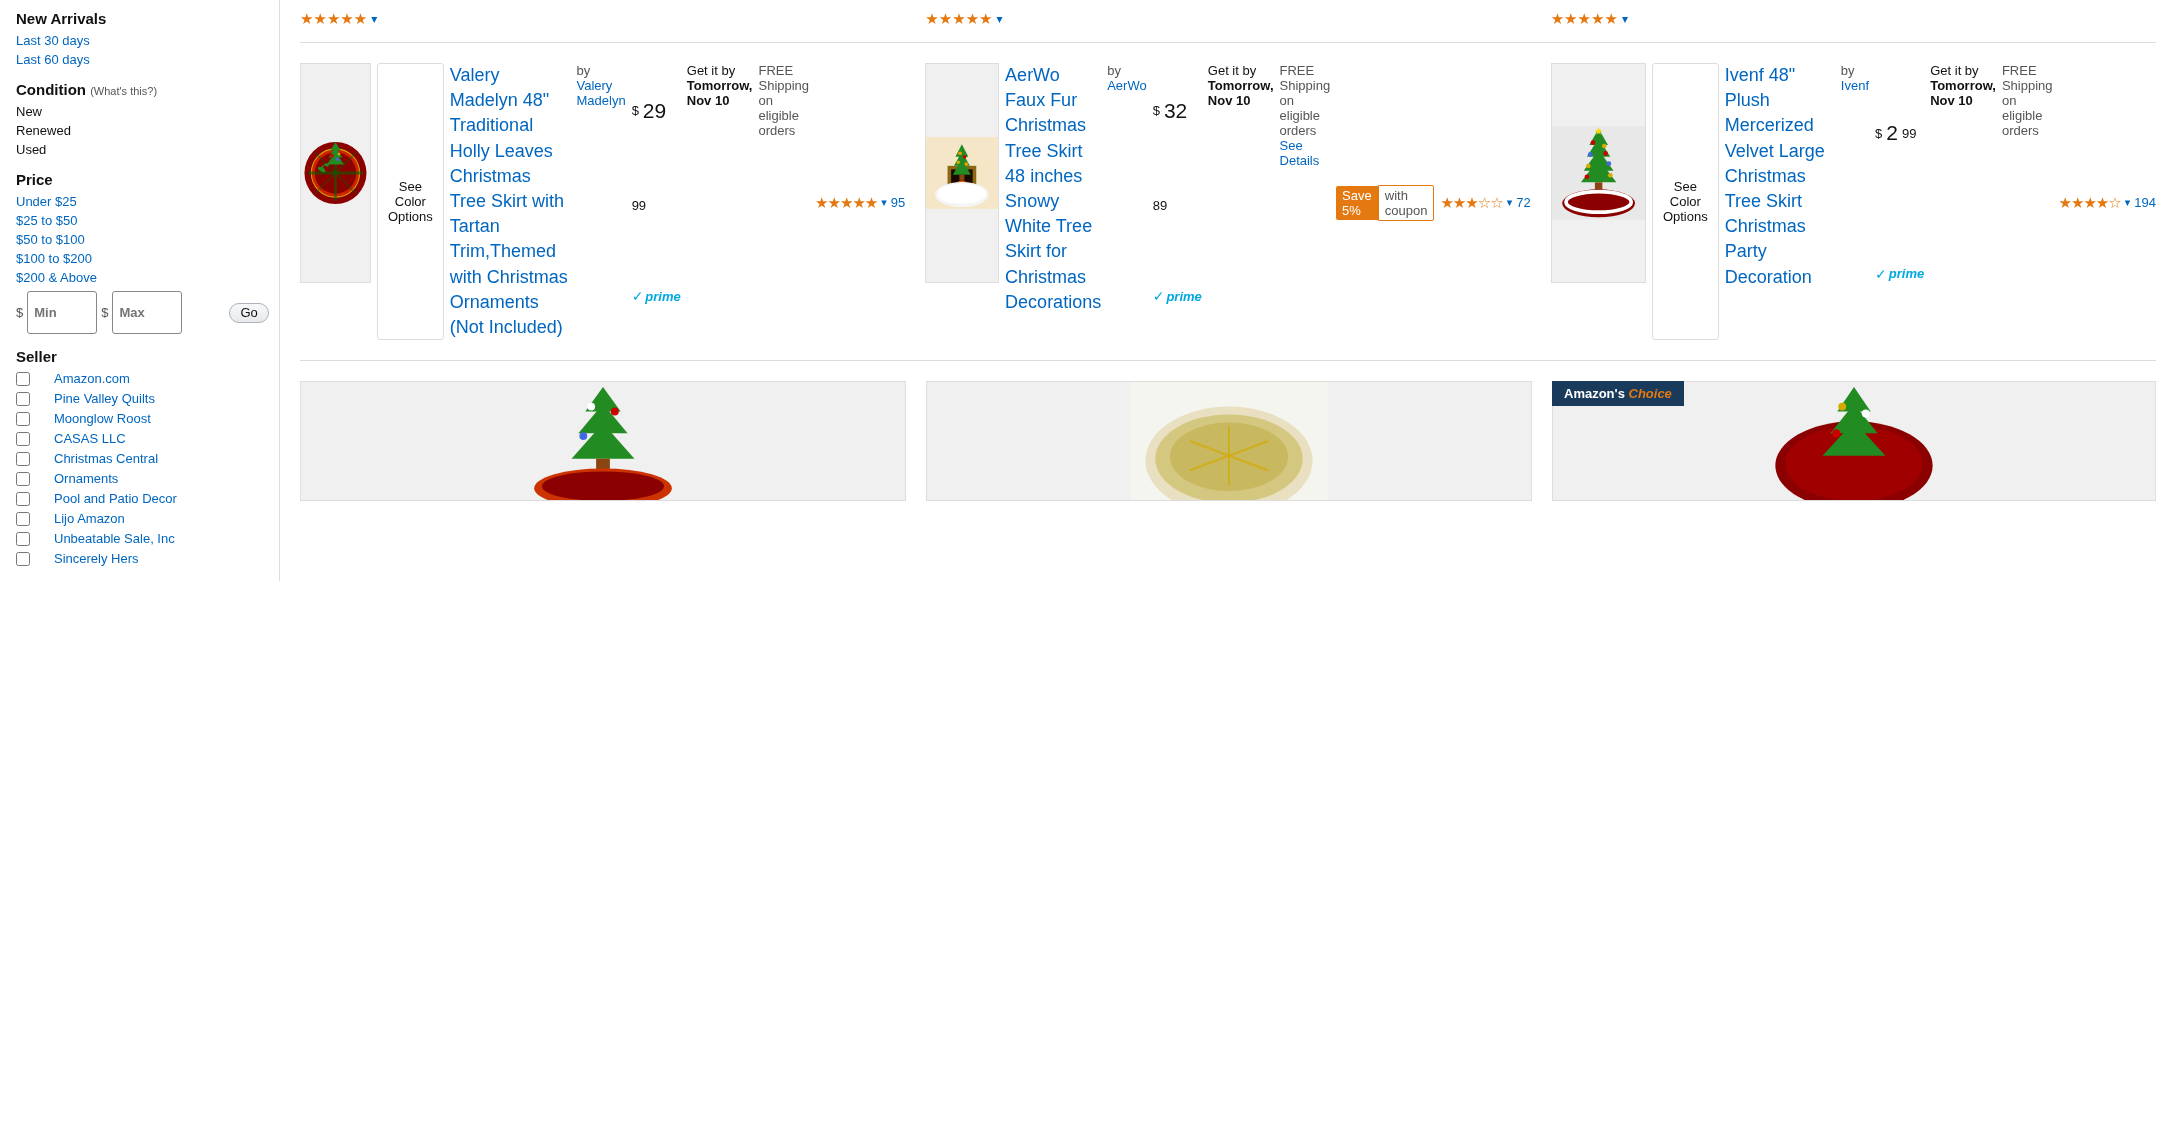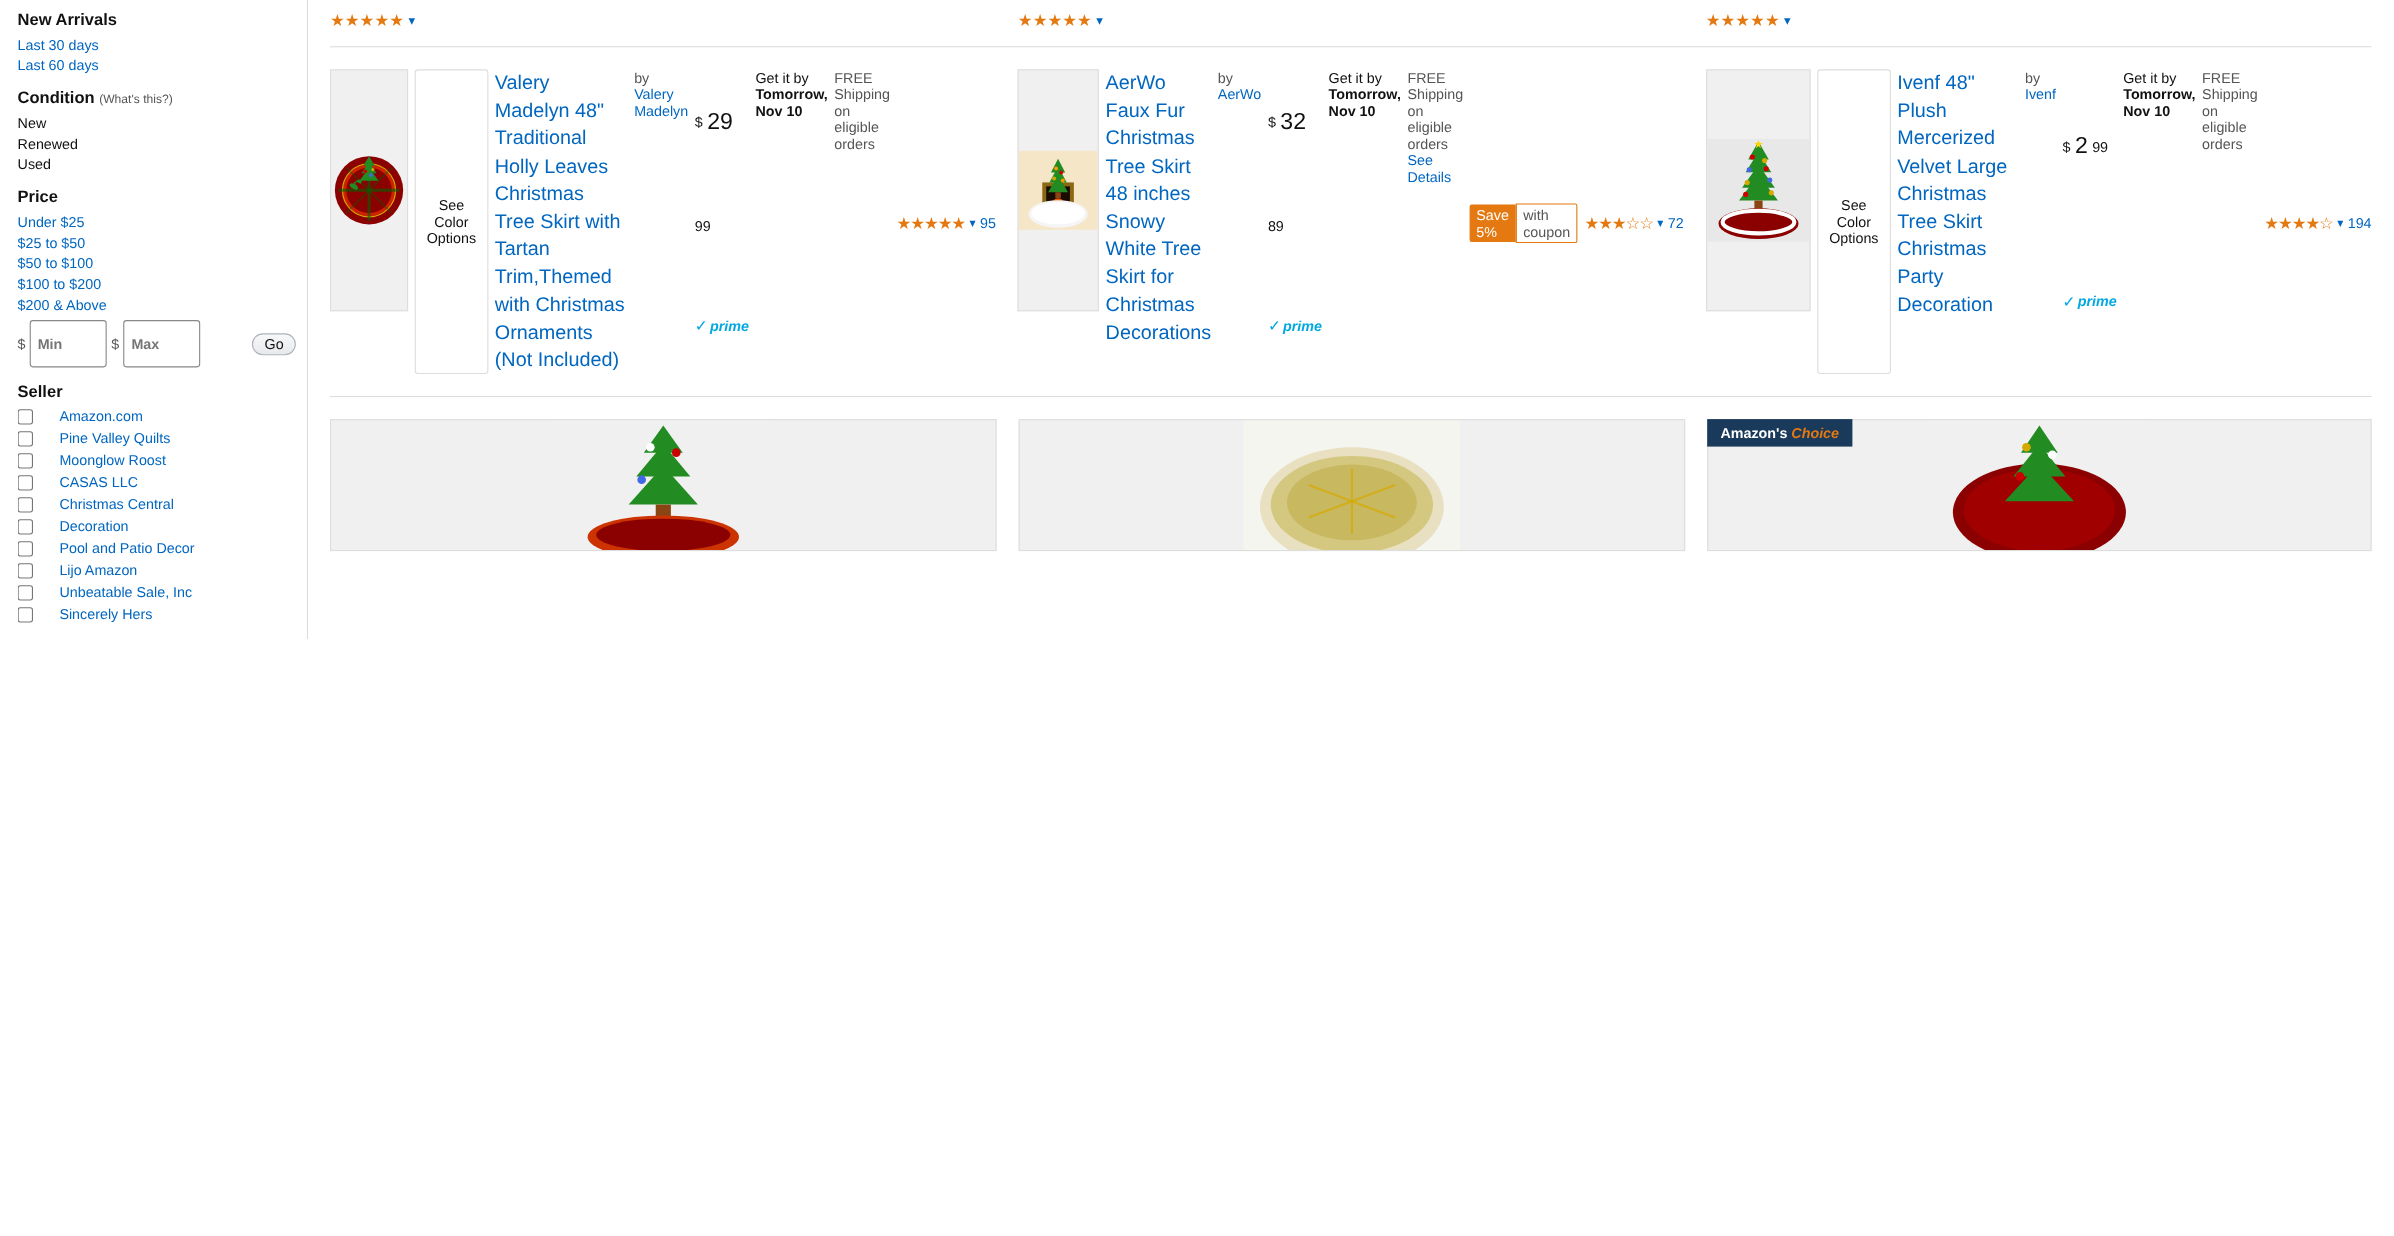--- a/index.html
+++ b/index.html
@@ -335,21 +335,21 @@
   <div class="seller-item">
     <input type="checkbox" id="s3" style="">
     <label for="s3">CASAS LLC</label>
   </div>
   <div class="seller-item">
     <input type="checkbox" id="s4" style="">
     <label for="s4">Christmas Central</label>
   </div>
   <div class="seller-item">
     <input type="checkbox" id="s5" style="">
-    <label for="s5">Decoration</label>
+    <label for="s5">Ornaments</label>
   </div>
   <div class="seller-item">
     <input type="checkbox" id="s6" style="">
     <label for="s6">Pool and Patio Decor</label>
   </div>
   <div class="seller-item">
     <input type="checkbox" id="s7" style="">
     <label for="s7">Lijo Amazon</label>
   </div>
   <div class="seller-item">

